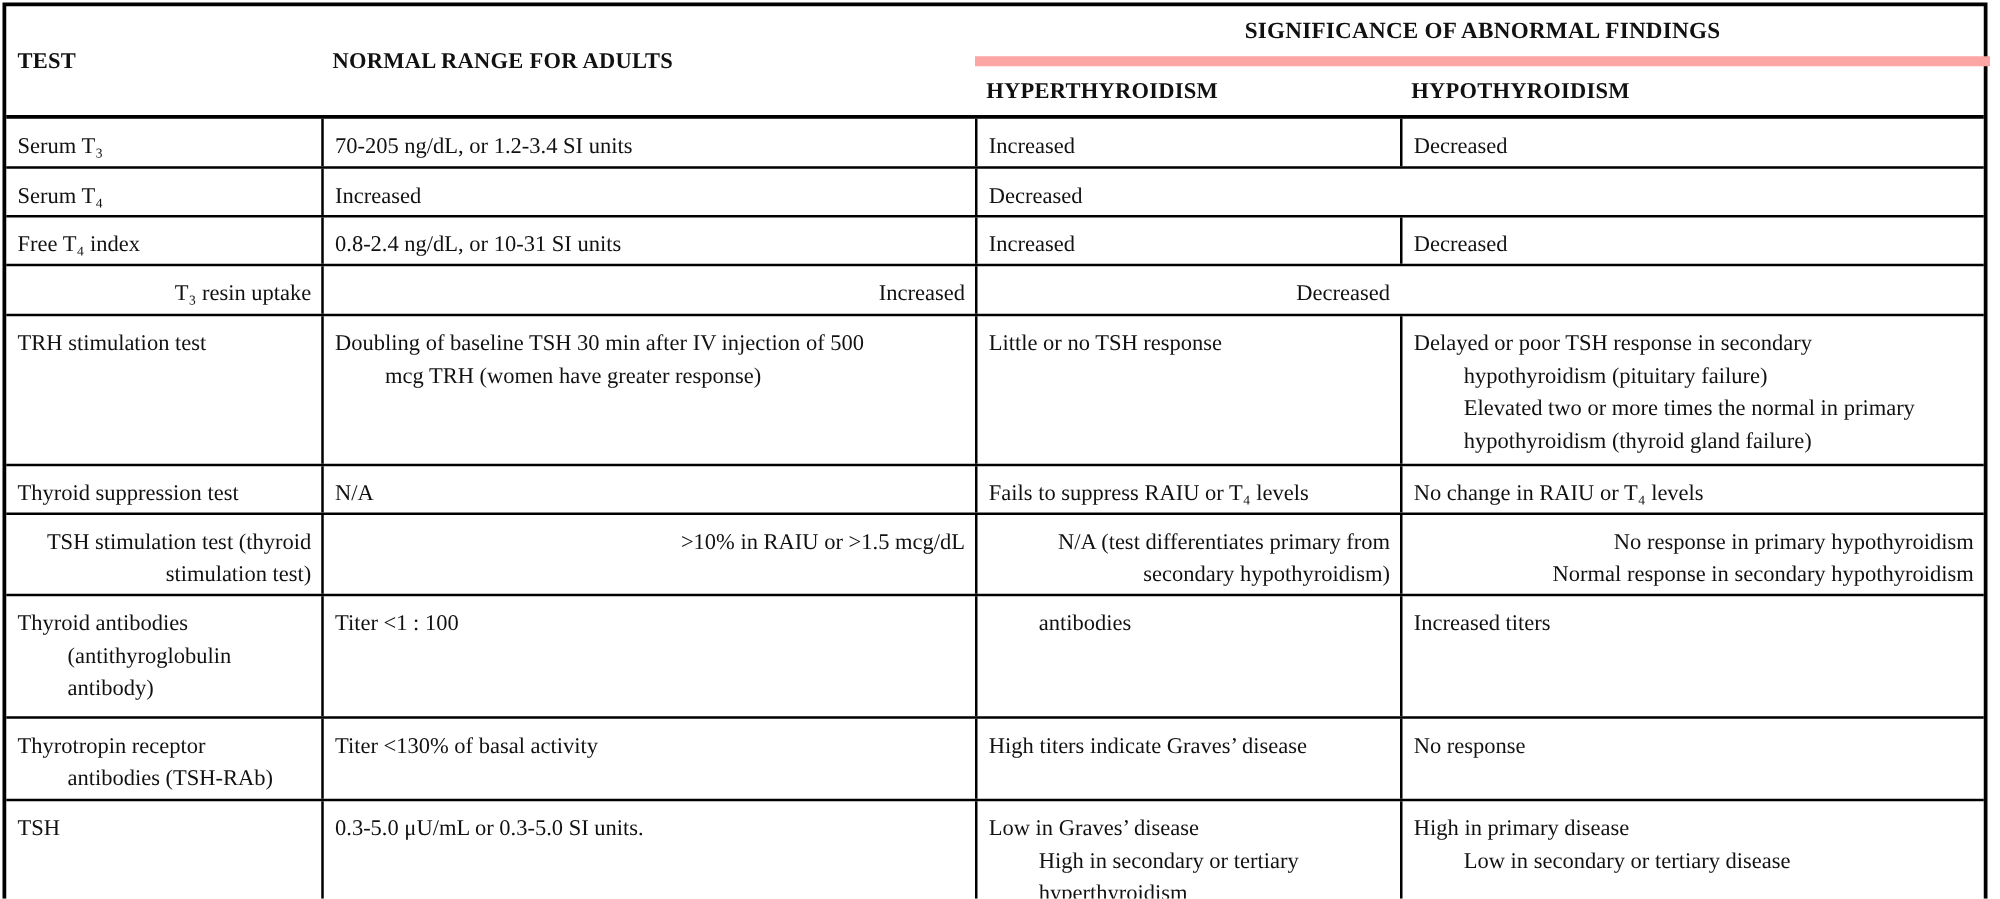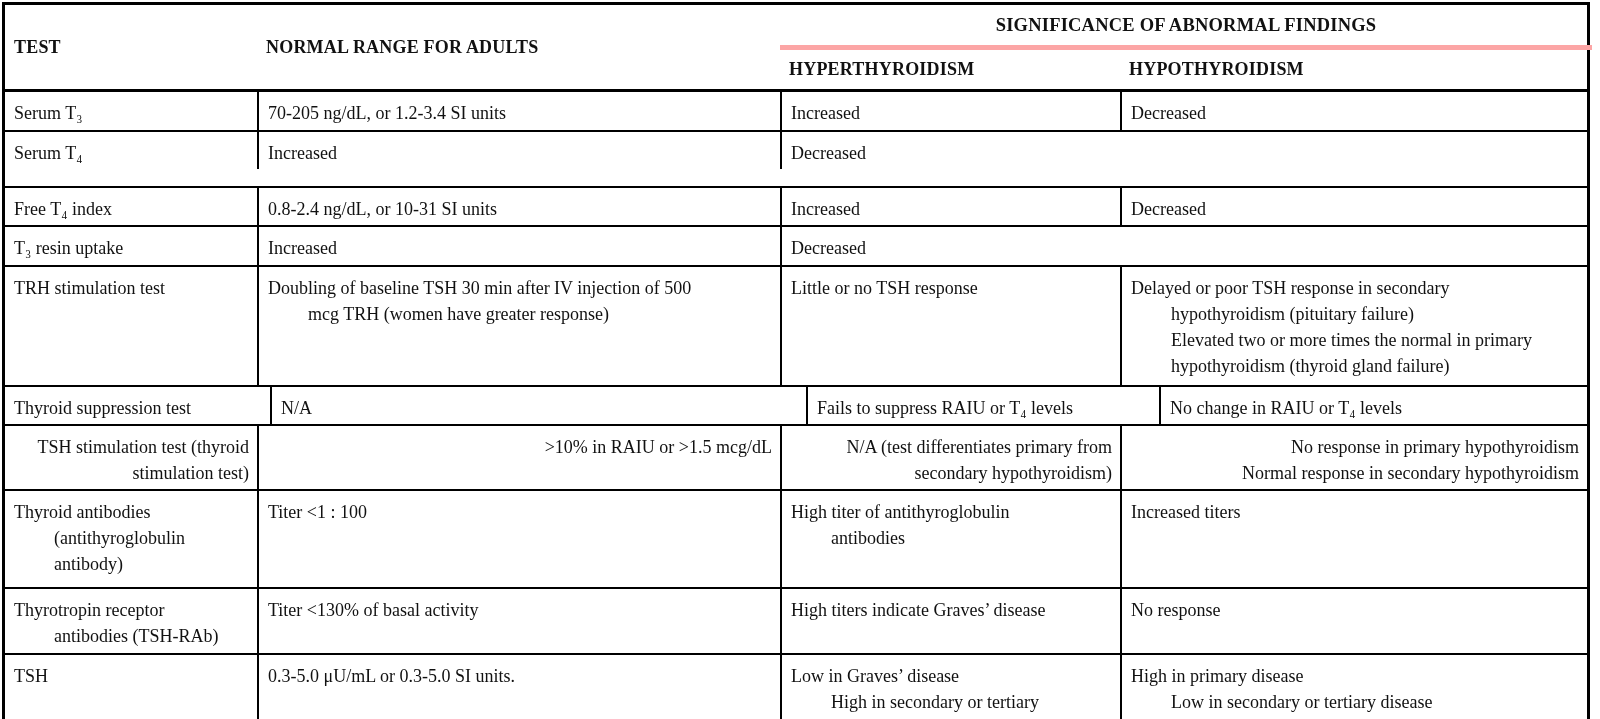--- a/index.html
+++ b/index.html
@@ -20,21 +20,21 @@
   }
   .h-cell{
     display:flex;align-items:center;
     font-weight:bold;font-size:18px;letter-spacing:.2px;
     padding-left:9px;box-sizing:border-box;
   }
   .h-group{display:flex;flex-direction:column;box-sizing:border-box;}
   .h-group-title{
     height:40px;display:flex;align-items:center;justify-content:center;
     font-weight:bold;font-size:18.5px;letter-spacing:.2px;
-    border-bottom:5px solid #fca5a5;
+    border-bottom:8px solid #fca5a5;
   }
   .h-sub{
     height:39px;display:grid;grid-template-columns:340px 1fr;
     align-items:center;
   }
   .h-sub > div{
     font-weight:bold;font-size:18px;letter-spacing:.2px;padding-left:9px;
   }
   
   .row{
@@ -45,24 +45,24 @@
   .cell{
     box-sizing:border-box;padding:8px 8px 3px 9px;overflow:hidden;
     font-size:18px;
   }
   .cell + .cell{border-left:2px solid #000;}
   .line{line-height:26px;white-space:nowrap;}
   .line.ind{padding-left:40px;}
   
   .row:nth-of-type(1){min-height:38px;}
   .row:nth-of-type(2){min-height:37px;}
-  .row:nth-of-type(3){min-height:37px;margin-top:17px;}
-  .row:nth-of-type(4){min-height:38px;}
+  .row:nth-of-type(3){min-height:37px;}
+  .row:nth-of-type(4){min-height:38px;text-align:right;}
   .row:nth-of-type(5){min-height:118px;}
-  .row:nth-of-type(6){min-height:32px;gap:13px;}
+  .row:nth-of-type(6){min-height:32px;}
   .row:nth-of-type(7){min-height:60px;text-align:right;}
   .row:nth-of-type(8){min-height:96px;}
   .row:nth-of-type(9){min-height:64px;}
   .row:nth-of-type(10){min-height:82px;}
 </style>
 </head>
 <body>
 
 <div class="page">
   <div class="ftable">
@@ -188,21 +188,20 @@
         <div class="row">
           <div class="cell c-test">
             <div class="line">Thyroid antibodies</div>
             <div class="line ind">(antithyroglobulin</div>
             <div class="line ind">antibody)</div>
           </div>
           <div class="cell c-normal">
             <div class="line">Titer &lt;1 : 100</div>
           </div>
           <div class="cell c-hyper">
-            <div class="line">High titer of antithyroglobulin</div>
             <div class="line ind">antibodies</div>
           </div>
           <div class="cell c-hypo">
             <div class="line">Increased titers</div>
           </div>
         </div>
         <div class="row">
           <div class="cell c-test">
             <div class="line">Thyrotropin receptor</div>
             <div class="line ind">antibodies (TSH-RAb)</div>

